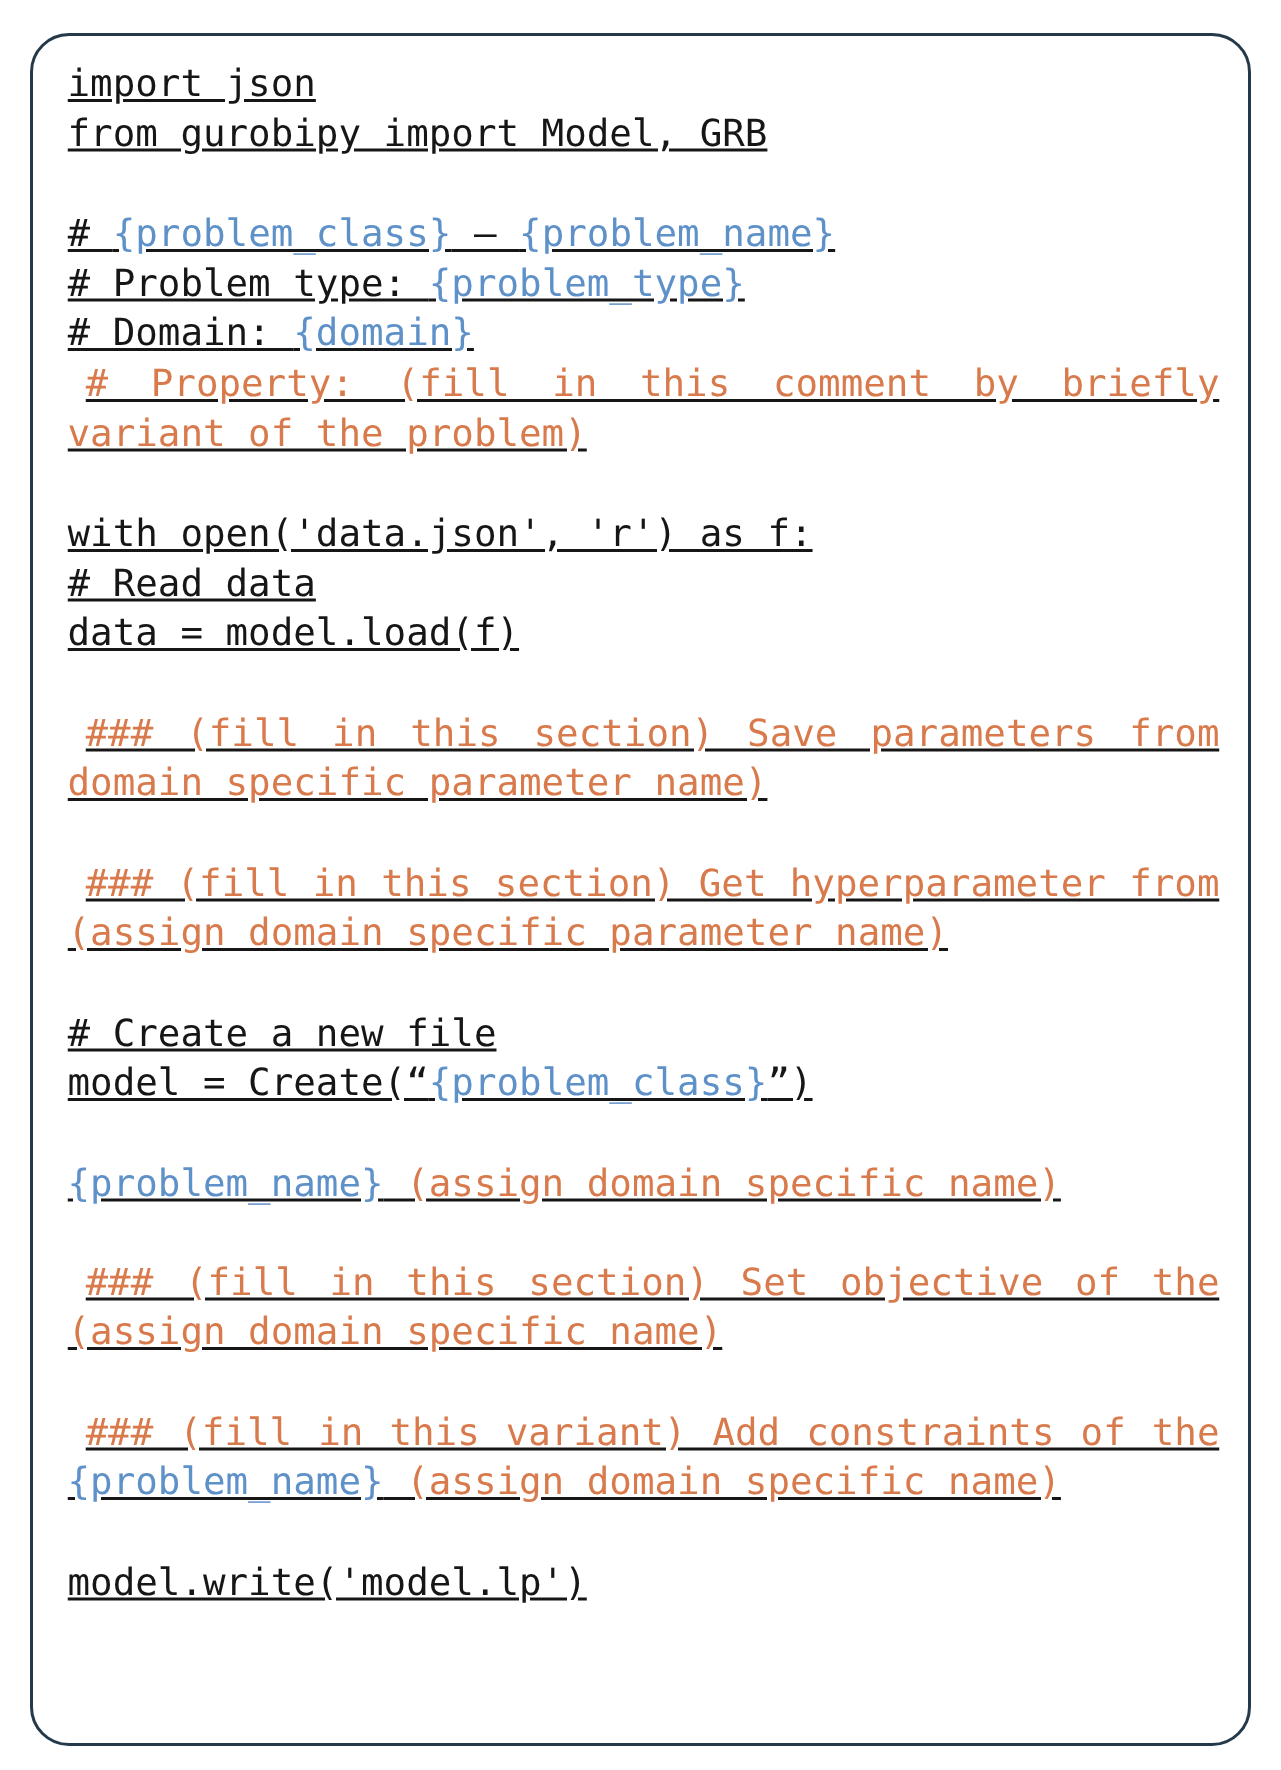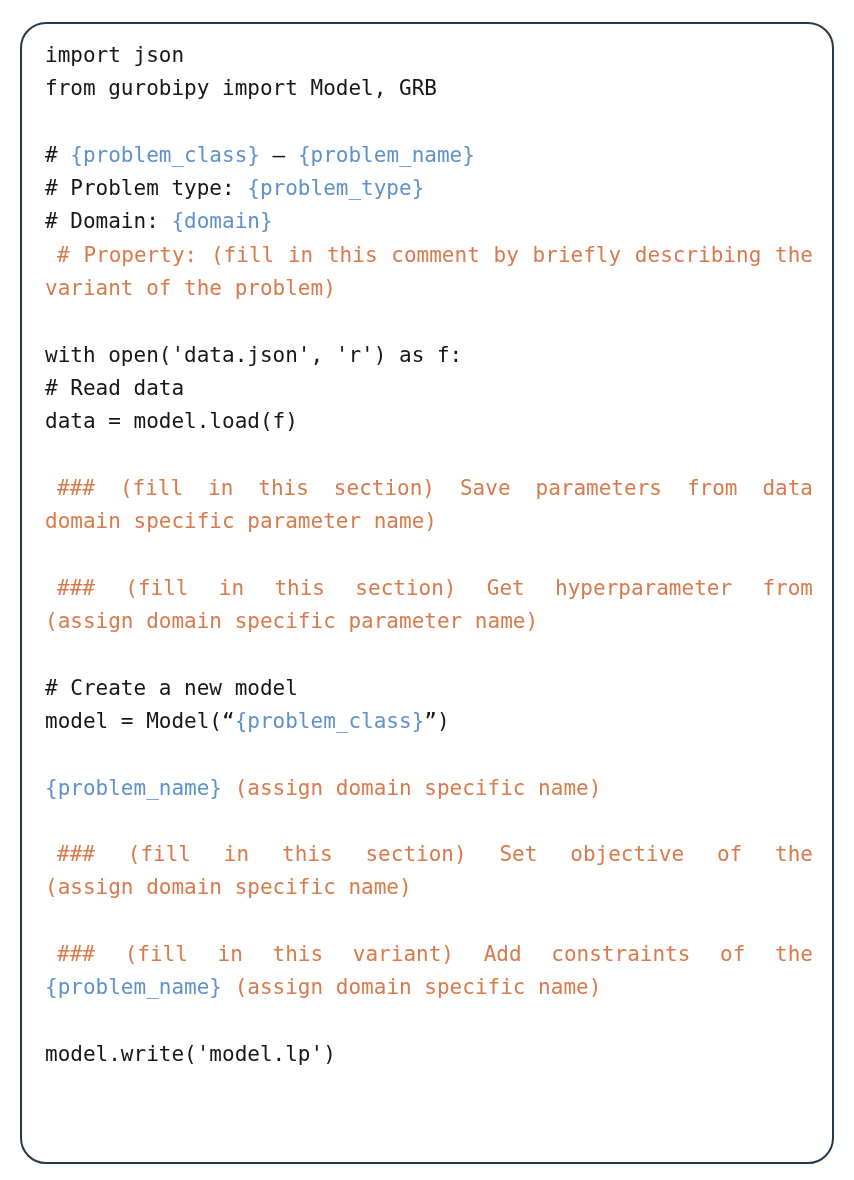--- a/index.html
+++ b/index.html
@@ -28,26 +28,27 @@
     border: 2.5px solid var(--c-border);
     border-radius: 26px;
     padding: 15px 18px 0 23px;
     background: var(--c-bg);
     overflow: hidden;
   }
   .code-block {
     width: 768px;
   }
   .ln {
-    font-size: 21px;
+    font-size: 25px;
     line-height: var(--lh);
     height: var(--lh);
     overflow: hidden;
     white-space: pre;
     color: var(--c-code);
+    text-decoration: underline;
   }
   .ln.just {
     white-space: normal;
     text-align: justify;
     text-align-last: justify;
     margin-left: 12px;
   }
   .ln.just::after {
     content: "";
     display: inline-block;
@@ -76,22 +77,22 @@
       <div class="ln"><span class="tok-code">with open('data.json', 'r') as f:</span></div>
       <div class="ln"><span class="tok-code"># Read data</span></div>
       <div class="ln"><span class="tok-code">data = model.load(f)</span></div>
       <div class="ln blank"></div>
       <div class="ln just"><span class="tok-comment">### (fill in this section) Save parameters from data (assign</span></div>
       <div class="ln"><span class="tok-comment">domain specific parameter name)</span></div>
       <div class="ln blank"></div>
       <div class="ln just"><span class="tok-comment">### (fill in this section) Get hyperparameter from parameters</span></div>
       <div class="ln"><span class="tok-comment">(assign domain specific parameter name)</span></div>
       <div class="ln blank"></div>
-      <div class="ln"><span class="tok-code"># Create a new model</span></div>
-      <div class="ln"><span class="tok-code">model = Model(“</span><span class="tok-placeholder">{problem_class}</span><span class="tok-code">”)</span></div>
+      <div class="ln"><span class="tok-code"># Create a new file</span></div>
+      <div class="ln"><span class="tok-code">model = Create(“</span><span class="tok-placeholder">{problem_class}</span><span class="tok-code">”)</span></div>
       <div class="ln blank"></div>
       <div class="ln"><span class="tok-placeholder">{problem_name}</span><span class="tok-comment"> (assign domain specific name)</span></div>
       <div class="ln blank"></div>
       <div class="ln just"><span class="tok-comment">### (fill in this section) Set objective of the </span><span class="tok-placeholder">{problem_name}</span></div>
       <div class="ln"><span class="tok-comment">(assign domain specific name)</span></div>
       <div class="ln blank"></div>
       <div class="ln just"><span class="tok-comment">### (fill in this variant) Add constraints of the</span></div>
       <div class="ln"><span class="tok-placeholder">{problem_name}</span><span class="tok-comment"> (assign domain specific name)</span></div>
       <div class="ln blank"></div>
       <div class="ln"><span class="tok-code">model.write('model.lp')</span></div>

